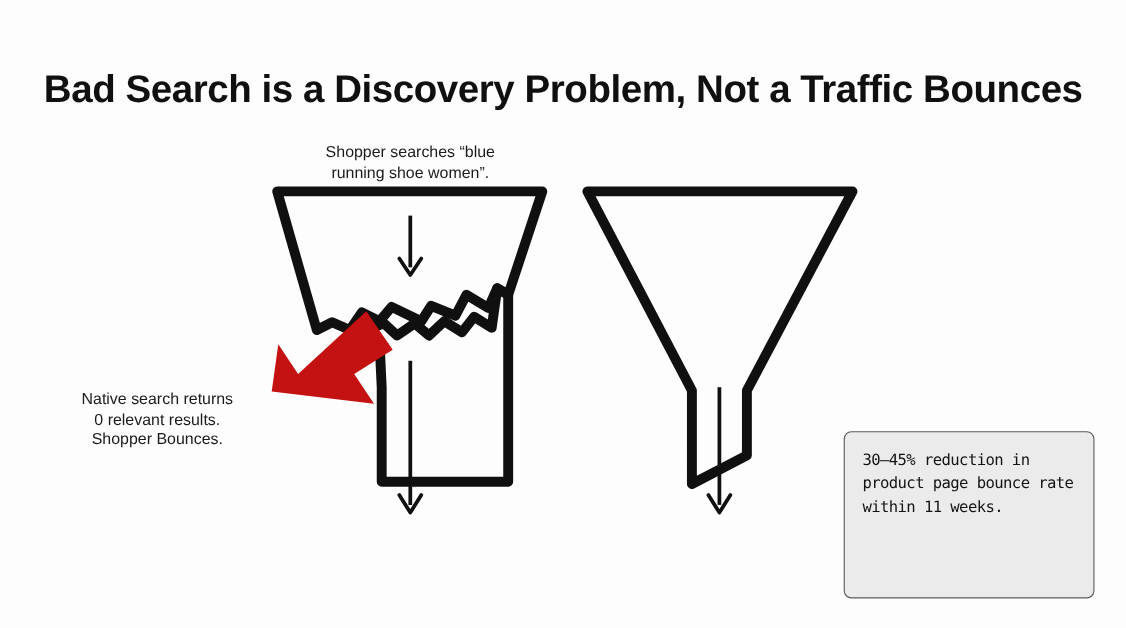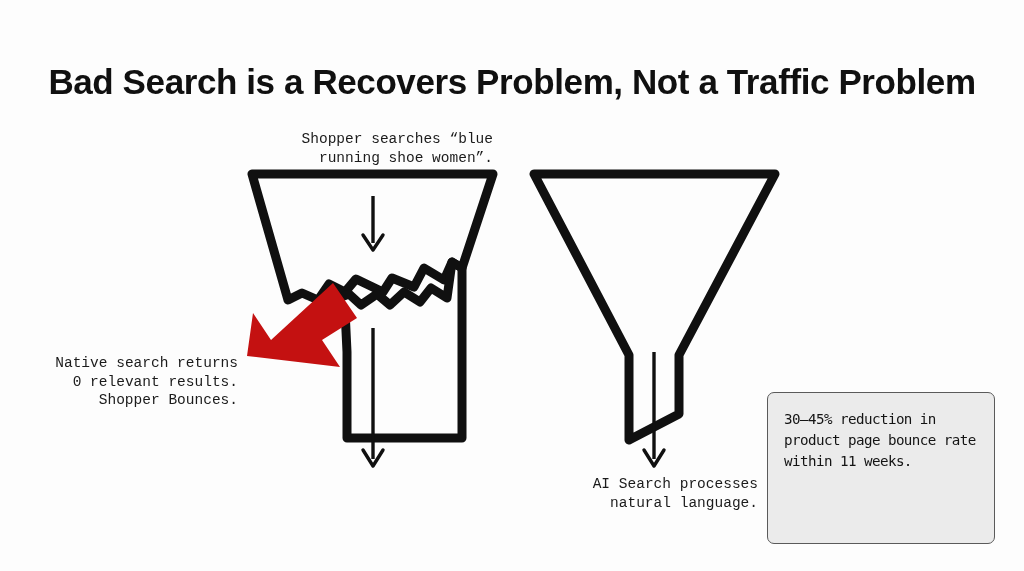--- a/index.html
+++ b/index.html
@@ -42,25 +42,25 @@
     position: absolute;
     left: 0;
     top: 0;
     width: 1024px;
     height: 571px;
   }
 
   
   .note {
     position: absolute;
-    font-family: Liberation Mono, monospace;
+    font-family: Liberation Sans, sans-serif;
     color: #1b1b1b;
     font-size: 14.5px;
     line-height: 18.5px;
-    text-align: right;
+    text-align: center;
     white-space: pre-line;
   }
   .note-top-left {
     left: 253px;
     top: 130px;
     width: 240px;
   }
   .note-left {
     left: 48px;
     top: 354px;
@@ -95,21 +95,21 @@
   }
   .stat-gap {
     height: 14px;
   }
 </style>
 </head>
 <body>
 
 <div id="slide">
 
-  <div class="title">Bad Search is a Recovers Problem, Not a Traffic Problem</div>
+  <div class="title">Bad Search is a Discovery Problem, Not a Traffic Bounces</div>
 
   <svg class="diagram" viewBox="0 0 1024 571">
 
     <g>
 
       <path d="M252,174 L493,174 L462,268 L452,262 L444,280 L424,268 L414,287
                L392,278 L383,292 L356,279 L345,292 L329,284 L318,300 L302,293
                L288,300 Z" fill="none" stroke="#101010" stroke-width="9" stroke-linejoin="round" stroke-linecap="round"></path>
 
       <path d="M345,310 L333,300 L349,294 L361,305 L377,294 L390,305 L404,292
@@ -141,22 +141,20 @@
     </g>
   </svg>
 
   <div class="note note-top-left">Shopper searches “blue
 running shoe women”.</div>
 
   <div class="note note-left">Native search returns
 0 relevant results.
 Shopper Bounces.</div>
 
-  <div class="note note-right">AI Search processes
-natural language.</div>
 
   <div class="stat-box">
     <div class="stat-line">30–45% reduction in
 product page bounce rate
 within 11  weeks.</div>
     <div class="stat-gap"></div>
   </div>
 
 </div>
 

